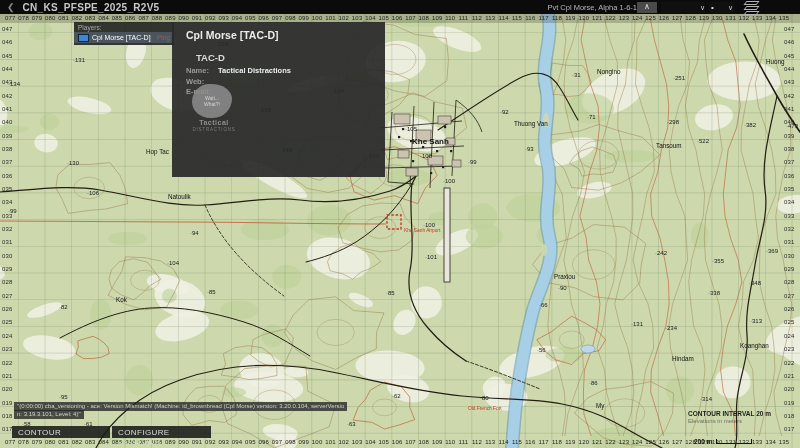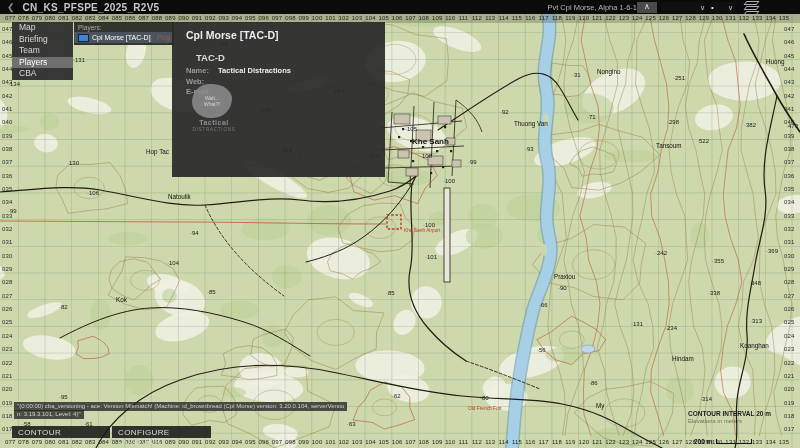--- a/index.html
+++ b/index.html
@@ -570,27 +570,20 @@
       <i class="dot">•</i>
       <i class="chev">∨</i>
     </span>
     <span class="layers">
         <i></i>
         <i></i>
         <i></i>
       </span>
   </div>
 
-  <div class="menu">
-    <div>Map</div>
-    <div>Briefing</div>
-    <div>Team</div>
-    <div class="active">Players</div>
-    <div>CBA</div>
-  </div>
 
   <div class="players">
     <div class="hdr">Players:</div>
     <div class="prow">
       <span class="uicon"></span>
       <span class="pname">Cpl Morse [TAC-D]</span>
       <span class="ping">Ping</span>
     </div>
   </div>
 

